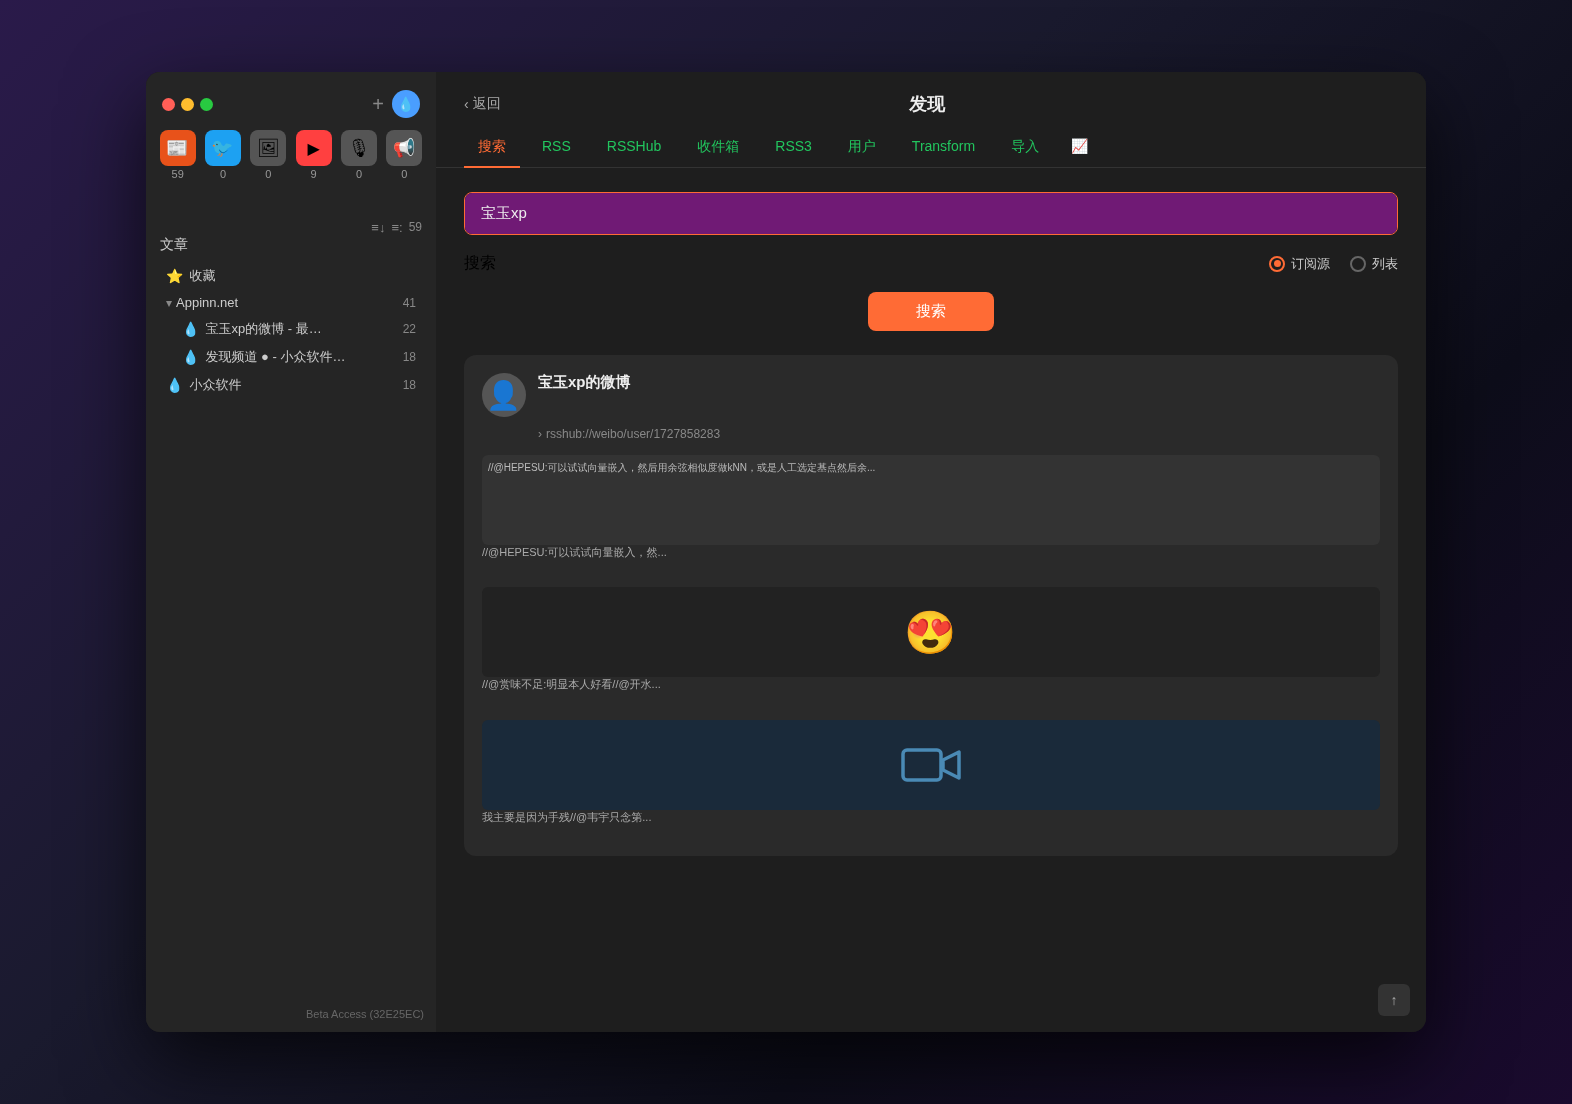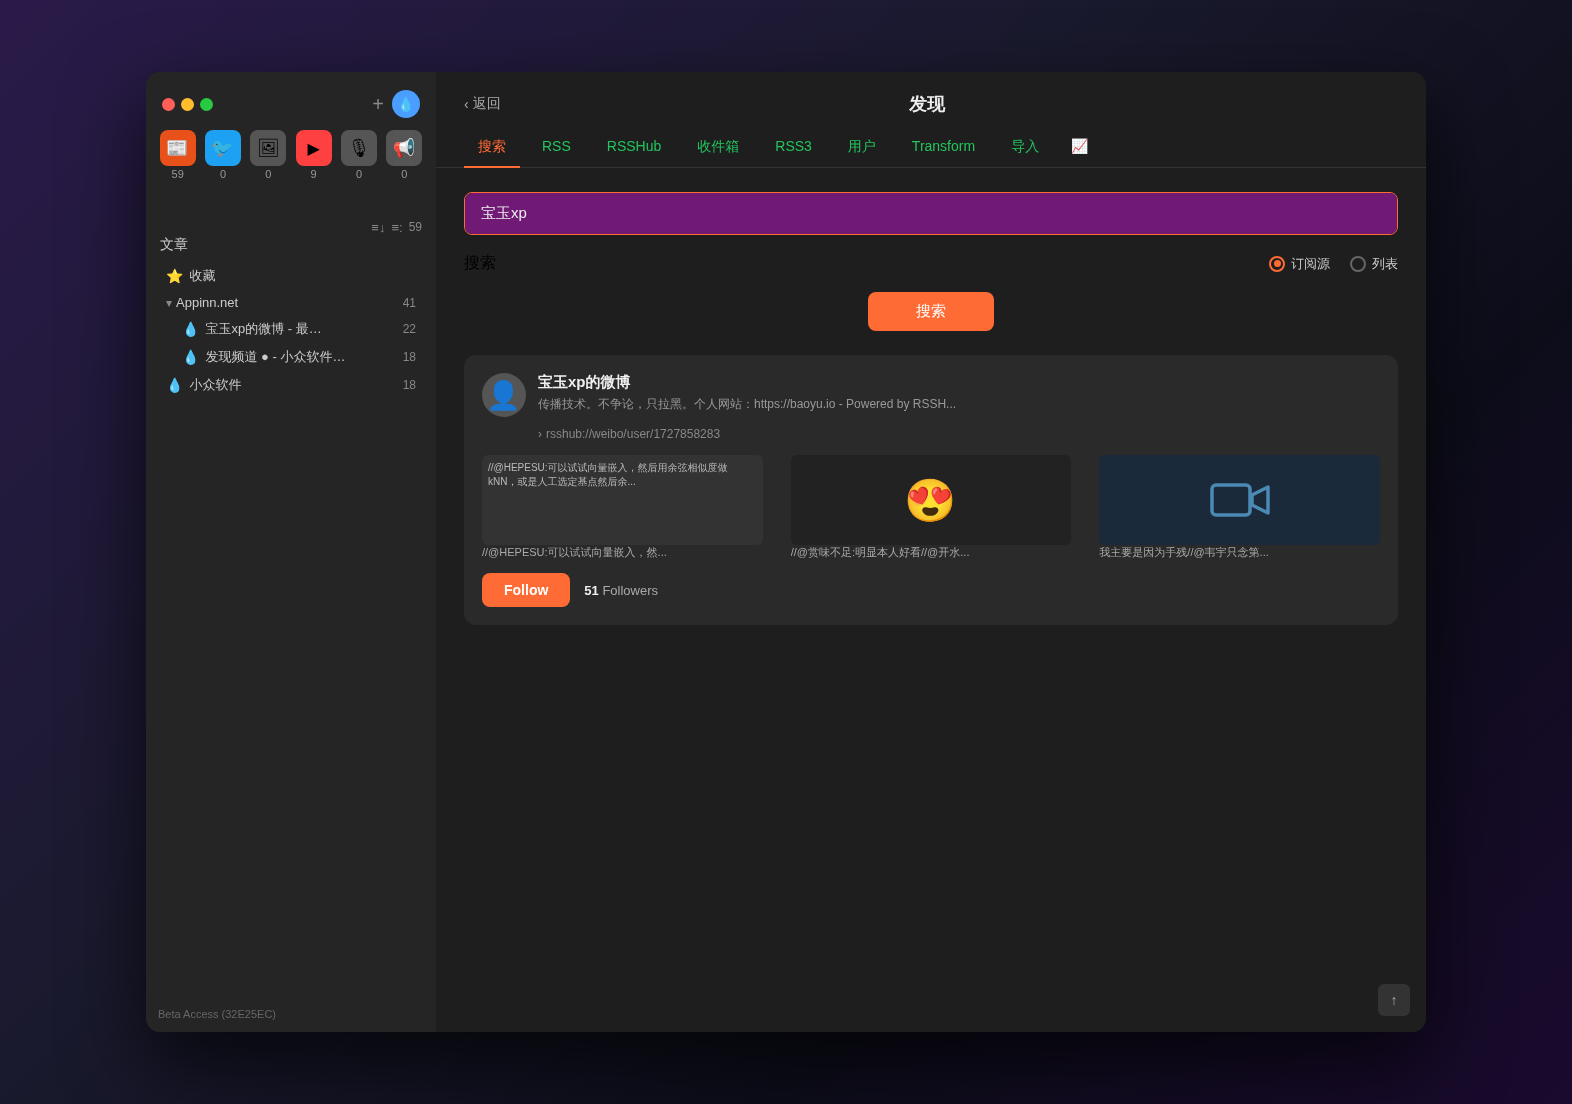--- a/index.html
+++ b/index.html
@@ -166,21 +166,21 @@
     .folder-count {
       color: #888;
       font-size: 12px;
     }
     .sub-items {
       padding-left: 16px;
     }
     .beta-label {
       color: #666;
       font-size: 11px;
-      text-align: left;
+      text-align: right;
       margin-top: auto;
       padding: 12px;
     }
     
     .main {
       flex: 1;
       background: #1e1e1e;
       display: flex;
       flex-direction: column;
     }
@@ -353,20 +353,21 @@
       gap: 4px;
       color: #888;
       font-size: 12px;
       margin-bottom: 14px;
       margin-left: 56px;
     }
     .preview-grid {
       display: flex;
       gap: 28px;
       margin-bottom: 14px;
+      flex-direction: column;
     }
     .preview-item {
       flex: 1;
       min-width: 0;
     }
     .preview-thumb-text {
       background: #333;
       font-size: 10px;
       color: #bbb;
       padding: 6px;
@@ -587,21 +588,20 @@
       </div>
 
 
       <div class="feed-card">
         <div class="feed-header">
           <div class="feed-avatar">
             <span style="font-size:28px;">👤</span>
           </div>
           <div class="feed-info">
             <div class="feed-name">宝玉xp的微博</div>
-            <div class="feed-desc">传播技术。不争论，只拉黑。个人网站：https://baoyu.io - Powered by RSSH...</div>
           </div>
         </div>
 
         <div class="feed-url">
           <span style="color:#888;">›</span>
           <span>rsshub://weibo/user/1727858283</span>
         </div>
 
         <div class="preview-grid">
 
@@ -622,27 +622,20 @@
               <svg width="60" height="46" viewBox="0 0 60 46">
                 <rect x="2" y="8" width="38" height="30" rx="4" fill="none" stroke="#4a8ab5" stroke-width="3.5"></rect>
                 <polygon points="42,18 58,10 58,36 42,28" fill="none" stroke="#4a8ab5" stroke-width="3.5" stroke-linejoin="round"></polygon>
               </svg>
             </div>
             <div class="preview-caption">我主要是因为手残//@韦宇只念第...</div>
           </div>
 
         </div>
 
-        <div class="feed-footer">
-          <button class="follow-btn">Follow</button>
-          <span class="followers-text">
-            <span class="followers-count">51</span>
-            <span> </span><span>Followers</span>
-          </span>
-        </div>
       </div>
     </div>
 
     <div style="position:relative;">
       <div class="scroll-top-btn" style="position:absolute;right:16px;bottom:16px;">↑</div>
     </div>
   </div>
 </div>
 
 </body></html>

